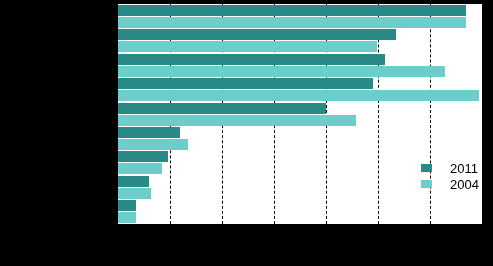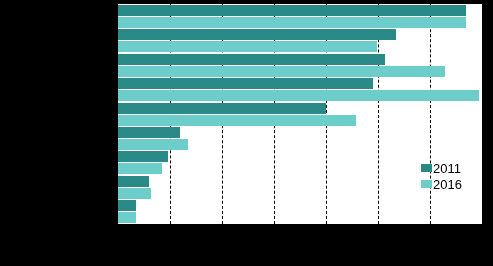--- a/index.html
+++ b/index.html
@@ -70,21 +70,21 @@
     width: 11px;
     height: 8px;
     flex: 0 0 auto;
   }
   .legend-swatch.s2011 { background: #2a8a88; }
   .legend-swatch.s2010 { background: #6dcdcb; }
   .legend-label {
     font-size: 13px;
     line-height: 13px;
     color: #000000;
-    margin-left: 1px;
+    margin-left: 18px;
     white-space: nowrap;
   }
 </style>
 </head>
 <body>
 
 <div id="chart-root">
 
   <div id="plot-area">
     <div id="gridlines-layer">
@@ -117,17 +117,17 @@
       </div>
   </div>
 
   <div id="legend">
     <div class="legend-row">
       <span class="legend-swatch s2011"></span>
       <span class="legend-label">2011</span>
     </div>
     <div class="legend-row">
       <span class="legend-swatch s2010"></span>
-      <span class="legend-label">2016</span>
+      <span class="legend-label">2004</span>
     </div>
   </div>
 
 </div>
 
 </body></html>

